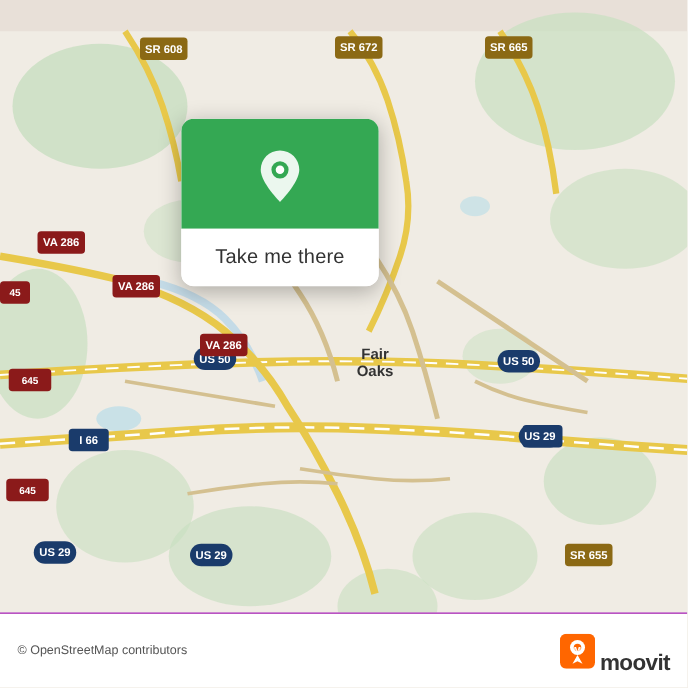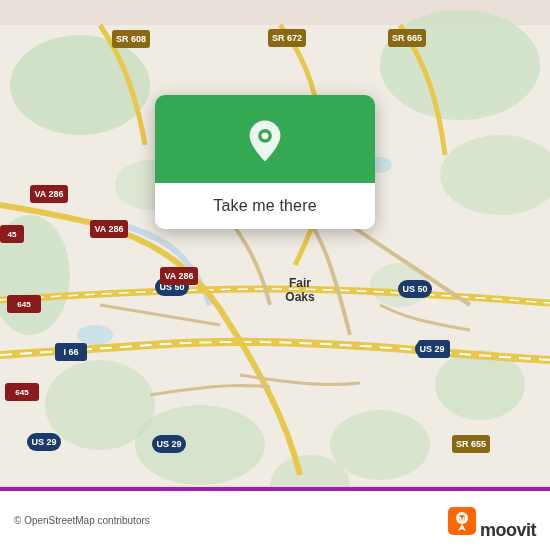--- a/index.html
+++ b/index.html
@@ -24,22 +24,22 @@
     #map-svg {
       position: absolute;
       top: 0; left: 0;
       width: 100%; height: 100%;
     }
 
     
     #popup-card {
       position: absolute;
       top: 95px;
-      left: 155px;
-      width: 220px;
+      left: 145px;
+      width: 158px;
       background: #ffffff;
       border-radius: 10px;
       box-shadow: 0 4px 18px rgba(0,0,0,0.28);
       display: flex;
       flex-direction: column;
       align-items: flex-end;
       overflow: hidden;
       z-index: 10;
     }
 
@@ -75,21 +75,21 @@
       position: absolute;
       bottom: 0;
       left: 0;
       width: 100%;
       background: #ffffff;
       padding: 9px 14px 9px 14px;
       display: flex;
       align-items: center;
       justify-content: space-between;
       z-index: 10;
-      border-top: 4px solid #a21caf;
+      border-top: 1px solid #a21caf;
     }
 
     #bottom-left {
       display: flex;
       flex-direction: column;
     }
 
     #openstreetmap-credit {
       font-size: 10px;
       color: #555;

